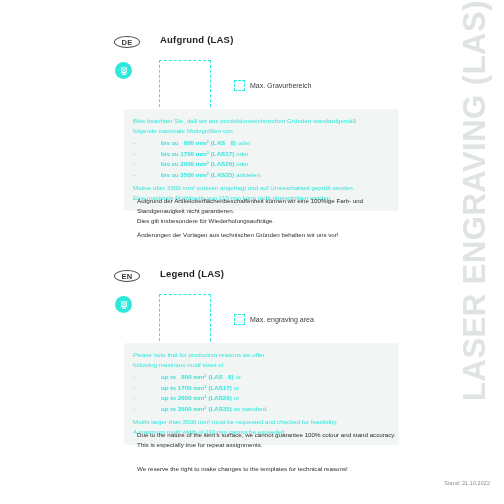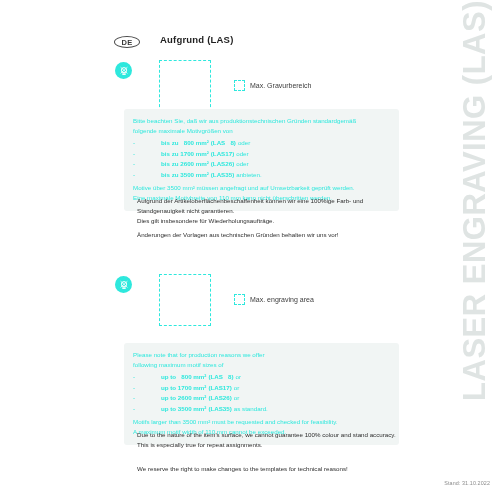--- a/index.html
+++ b/index.html
@@ -249,20 +249,24 @@
 Eine maximale Motivbreite von 110 mm kann nicht überschritten werden.</div>
     </div>
 
     <div class="para" style="top:162px;">Aufgrund der Artikeloberflächenbeschaffenheit können wir eine 100%ige Farb- und Standgenauigkeit nicht garantieren.
 Dies gilt insbesondere für Wiederholungsaufträge.</div>
     <div class="para" style="top:196px;">Änderungen der Vorlagen aus technischen Gründen behalten wir uns vor!</div>
   </div>
 
   <div class="section section-en">
 
+    <div class="lang-head">
+      <div class="lang-pill">EN</div>
+      <div class="lang-title">Legend (LAS)</div>
+    </div>
 
     <div class="legend-row">
       <div class="legend-badge">
         <svg width="10" height="10" viewBox="0 0 10 10" aria-hidden="true">
           <circle cx="5" cy="4.2" r="2.6" fill="none" stroke="#ffffff" stroke-width="1"></circle>
           <path d="M1.6 1.2 L8.4 7.4 M8.4 1.2 L1.6 7.4" stroke="#ffffff" stroke-width="0.8"></path>
           <rect x="3.3" y="7.4" width="3.4" height="1.5" fill="#ffffff"></rect>
         </svg>
       </div>
       <div class="legend-box"></div>

